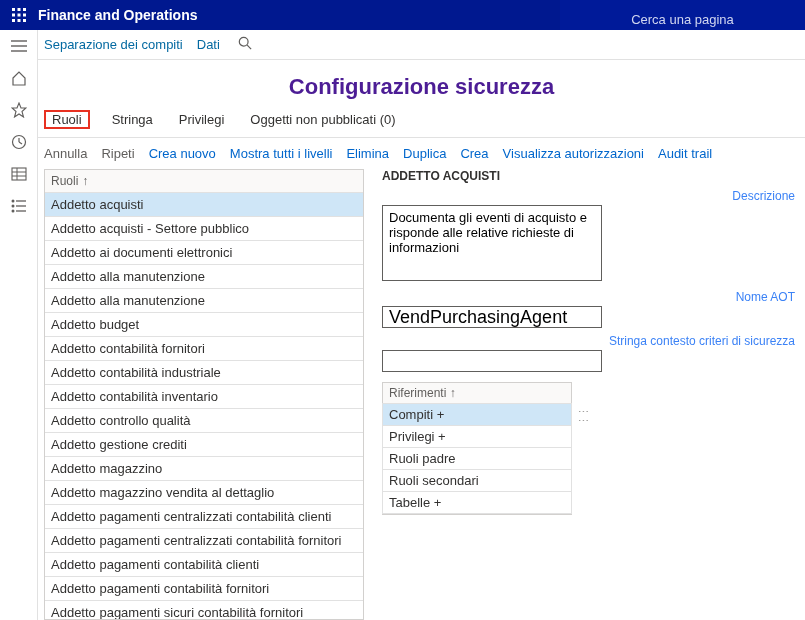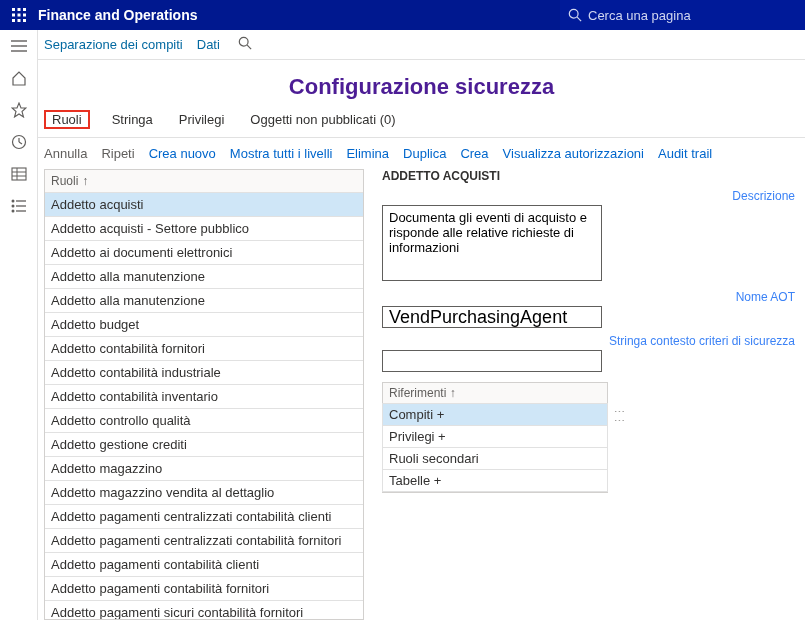--- a/index.html
+++ b/index.html
@@ -2,21 +2,21 @@
 <html><head>
 <meta charset="utf-8">
 <style>
   * { box-sizing: border-box; margin: 0; padding: 0; font-family: "Segoe UI", Arial, sans-serif; }
   body { font-size: 13px; color: #323130; background: #fff; width: 805px; height: 620px; overflow: hidden; }
   
   
   .top-header { background: #00188f; color: #fff; height: 30px; display: flex; align-items: center; }
   .waffle { width: 38px; height: 30px; display: flex; align-items: center; justify-content: center; cursor: pointer; }
   .app-title { font-weight: 600; font-size: 14px; flex: 1; }
-  .search-box { display: flex; align-items: center; height: 30px; width: 245px; background: #001a99; padding: 12px 8px; }
+  .search-box { display: flex; align-items: center; height: 30px; width: 245px; background: #001a99; padding: 12px 8px; flex-direction: column; }
   .search-box svg { margin-right: 6px; }
   .search-box span { color: #d0d6f0; font-size: 13px; }
 
   .main-wrap { display: flex; height: calc(100% - 30px); }
   .left-rail { width: 38px; border-right: 1px solid #e1e1e1; display: flex; flex-direction: column; align-items: center; padding-top: 6px; gap: 12px; }
   .left-rail .rail-icon { width: 20px; height: 20px; display: flex; align-items: center; justify-content: center; cursor: pointer; color: #605e5c; }
 
   .content { flex: 1; display: flex; flex-direction: column; overflow: hidden; }
   .breadcrumb-bar { height: 30px; border-bottom: 1px solid #e1e1e1; display: flex; align-items: center; padding: 0 6px; gap: 14px; }
   .breadcrumb-bar span { font-size: 13px; color: #0369a1; cursor: pointer; }
@@ -42,21 +42,21 @@
   .list-row { border-top: 1px solid #e1e1e1; padding: 4px 6px; font-size: 13px; cursor: pointer; white-space: nowrap; }
   .list-row.selected { background: #cfe6f7; }
 
   .detail-col { flex: 1; font-size: 13px; padding-right: 4px; overflow-y: auto; }
   .detail-title { font-weight: 600; text-transform: uppercase; font-size: 12px; color: #323130; margin-bottom: 4px; }
   .detail-label { font-size: 12px; color: #3b82f6; margin-top: 6px; margin-bottom: 2px; display: block; text-align: right; }
   .detail-textarea { width: 220px; height: 76px; border: 1px solid #605e5c; padding: 4px 6px; font-size: 13px; font-family: inherit; resize: none; }
   .detail-input { width: 220px; border: 1px solid #605e5c; padding: 3px 6px; font-size: 18px; font-family: inherit; height: 22px; }
 
   .ref-box { margin-top: 10px; display: flex; align-items: flex-start; gap: 6px; }
-  .ref-list { width: 226px; border-bottom: 1px solid #d2d0ce; }
+  .ref-list { width: 190px; border-bottom: 1px solid #d2d0ce; }
   .ref-header { border: 1px solid #d2d0ce; border-bottom: none; padding: 3px 6px; font-size: 12px; color: #605e5c; background: #faf9f8; }
   .ref-row { border: 1px solid #e1e1e1; border-bottom: none; padding: 3px 6px; font-size: 13px; cursor: pointer; }
   .ref-row.selected { background: #cfe6f7; }
   .ref-last { border-bottom: 1px solid #e1e1e1; }
   .drag-handle { color: #a19f9d; writing-mode: vertical-rl; cursor: col-resize; margin-top: 24px; letter-spacing: -2px; font-size: 11px; }
 
   .list-scroll::-webkit-scrollbar { width: 14px; }
   .list-scroll::-webkit-scrollbar-track { background: #f3f2f1; }
   .list-scroll::-webkit-scrollbar-thumb { background: #c8c6c4; }
 </style>
@@ -205,20 +205,21 @@
         <input class="detail-input" value="" style="">
 
         <div class="ref-box">
           <div class="ref-list">
             <div class="ref-header">
               <span>Riferimenti</span> <span>↑</span>
             </div>
             <div id="ref-items">
                 <div class="ref-row selected">Compiti +</div>
                 <div class="ref-row">Privilegi +</div>
+                <div class="ref-row">Ruoli padre</div>
                 <div class="ref-row">Ruoli secondari</div>
                 <div class="ref-row ref-last">Tabelle +</div>
               </div>
           </div>
           <div class="drag-handle">⋮⋮</div>
         </div>
       </div>
     </div>
   </div>
 </div>

